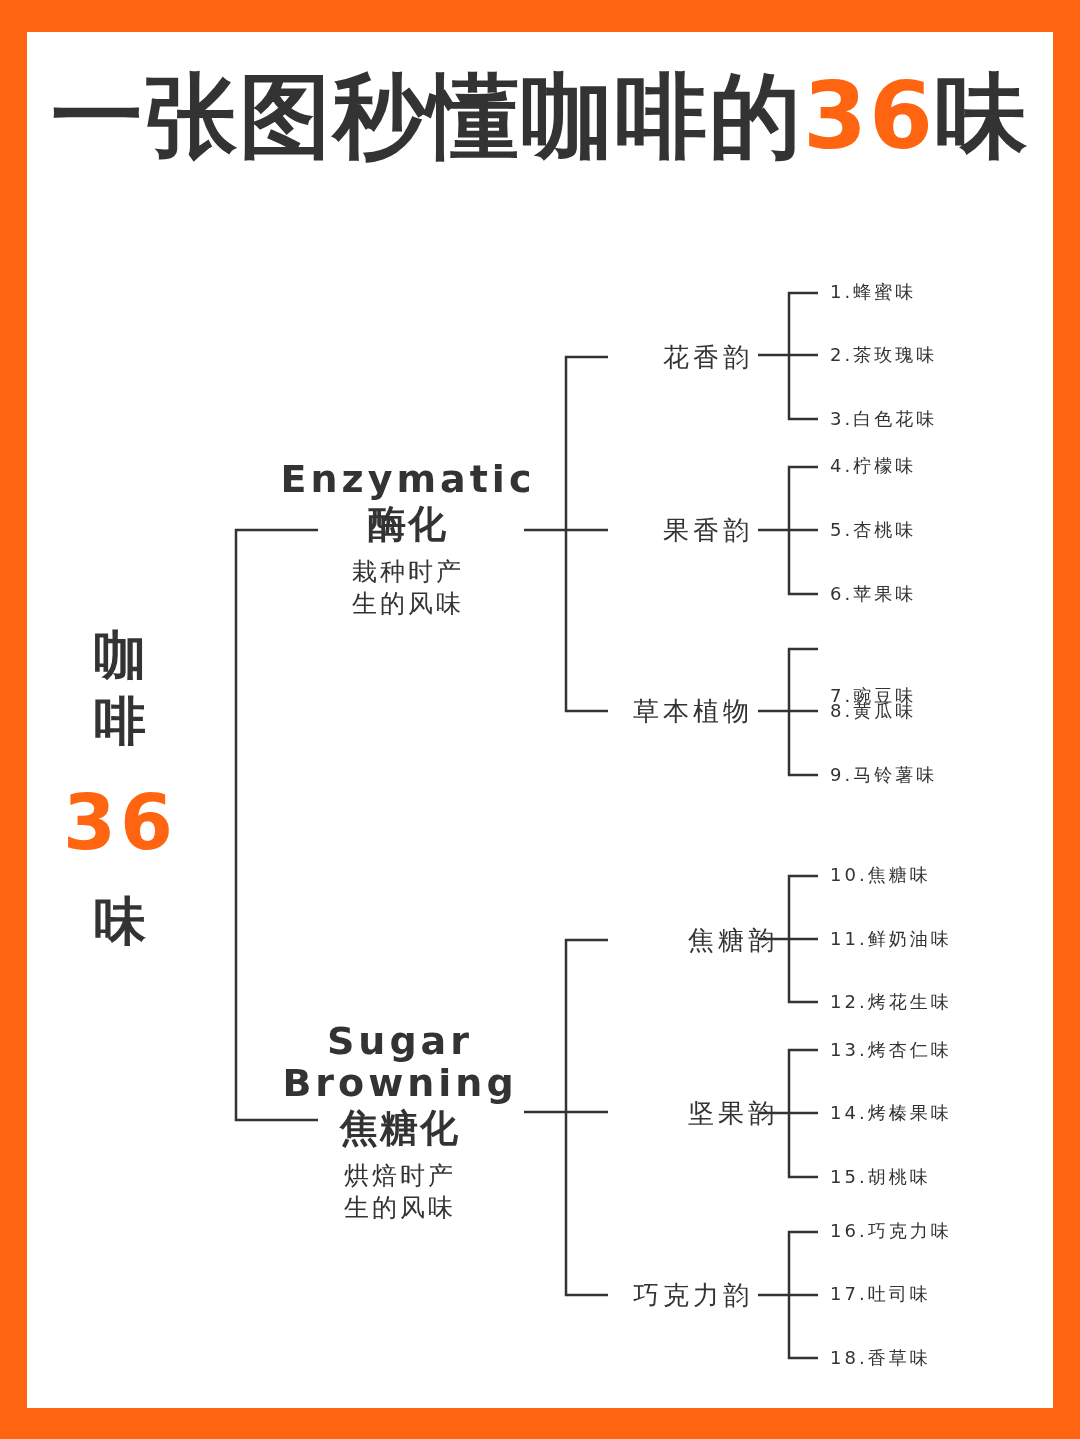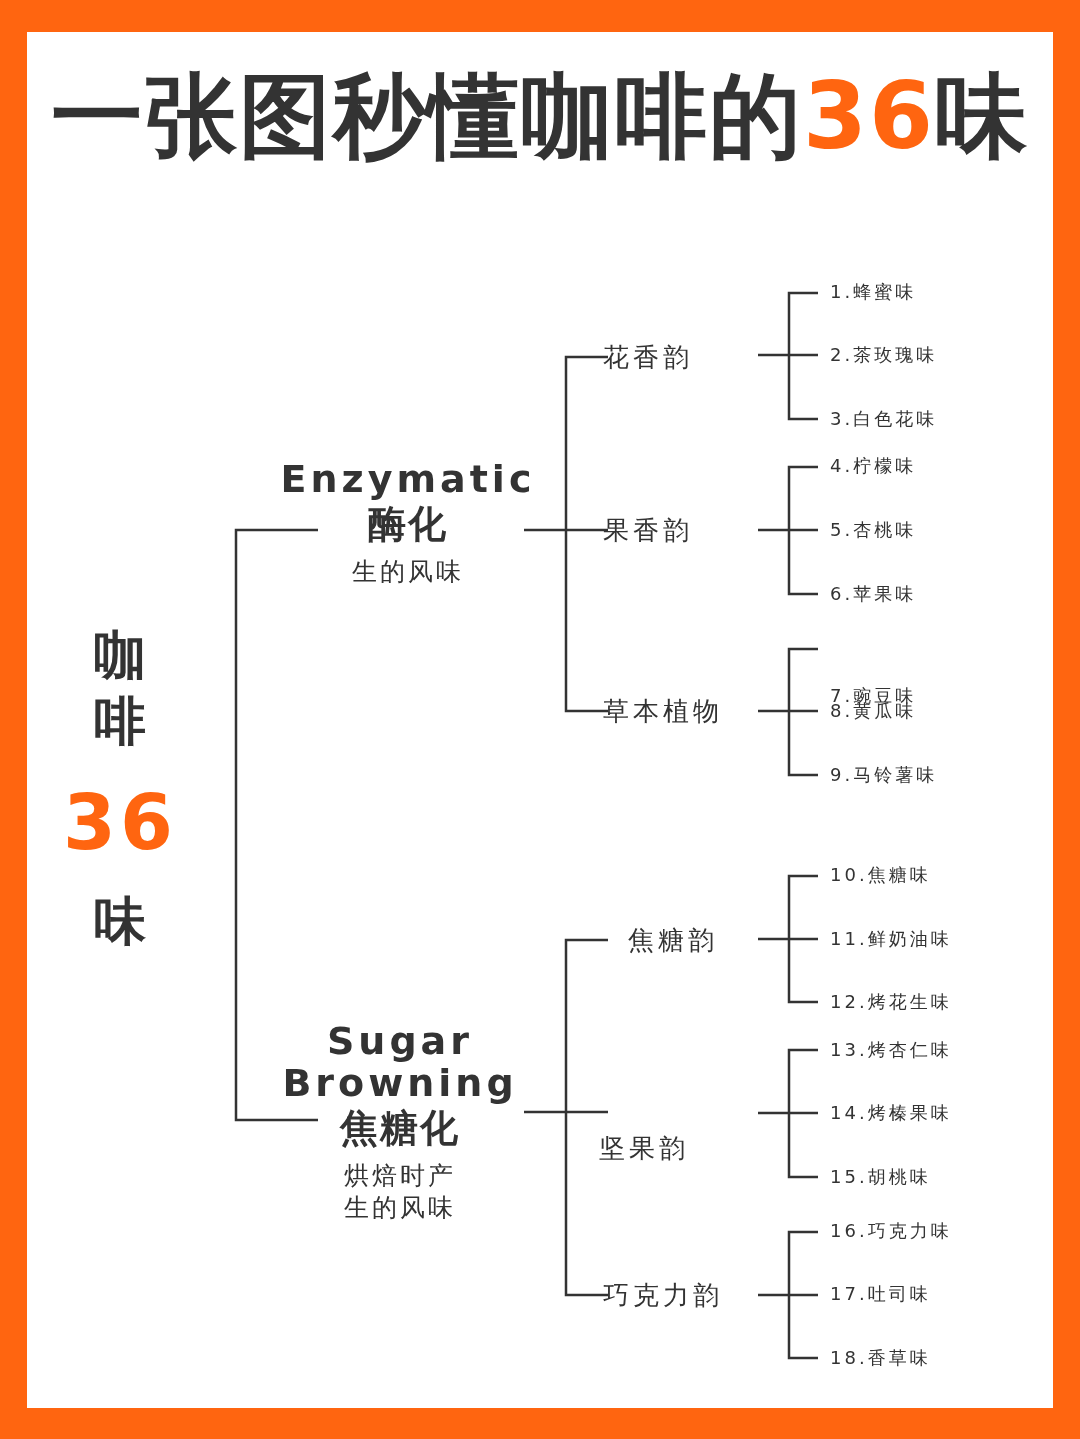--- a/index.html
+++ b/index.html
@@ -35,21 +35,21 @@
     }
     .root .ch { font-size: 52px; line-height: 66px; color: #333; }
     .root .num { font-size: 76px; line-height: 90px; color: #FF6510; letter-spacing: 4px; }
     .cat {
       position: absolute; width: 260px; text-align: center;
     }
     .cat .en { font-size: 38px; font-weight: bold; letter-spacing: 4px; line-height: 42px; }
     .cat .zh { font-size: 38px; font-weight: bold; letter-spacing: 2px; line-height: 48px; }
     .cat .desc { font-size: 25px; letter-spacing: 3px; line-height: 32px; margin-top: 8px; }
     .branch {
-      position: absolute; width: 150px; text-align: left;
+      position: absolute; width: 150px; text-align: right;
       font-size: 26px; letter-spacing: 4px; line-height: 34px;
     }
     .leaf {
       position: absolute; left: 830px;
       font-size: 18px; letter-spacing: 3px; line-height: 28px;
       white-space: nowrap;
     }
     svg.lines { position: absolute; left: 0; top: 0; }
   </style>
 </head>
@@ -90,39 +90,40 @@
   <div class="ch">咖</div>
   <div class="ch">啡</div>
   <div class="num" style="margin-top:24px;">36</div>
   <div class="ch" style="margin-top:20px;">味</div>
 </div>
 
 <div class="cat" style="left:278px; top:458px;">
   <div class="en">Enzymatic</div>
   <div class="zh">酶化</div>
   <div class="desc">
+    <div>栽种时产</div>
     <div>生的风味</div>
   </div>
 </div>
 
 <div class="cat" style="left:270px; top:1020px;">
   <div class="en">Sugar</div>
   <div class="en">Browning</div>
   <div class="zh">焦糖化</div>
   <div class="desc">
     <div>烘焙时产</div>
     <div>生的风味</div>
   </div>
 </div>
 
 <div class="branch" style="left:603px; top:340px;">花香韵</div>
 <div class="branch" style="left:603px; top:513px;">果香韵</div>
 <div class="branch" style="left:603px; top:694px;">草本植物</div>
 <div class="branch" style="left:628px; top:923px;">焦糖韵</div>
-<div class="branch" style="left:599px; top:1096px;margin-top:35px;">坚果韵</div>
+<div class="branch" style="left:628px; top:1096px;">坚果韵</div>
 <div class="branch" style="left:603px; top:1278px;">巧克力韵</div>
 
 <div class="leaf" style="top:278px;">1.蜂蜜味</div>
 <div class="leaf" style="top:341px;">2.茶玫瑰味</div>
 <div class="leaf" style="top:405px;">3.白色花味</div>
 <div class="leaf" style="top:452px;">4.柠檬味</div>
 <div class="leaf" style="top:516px;">5.杏桃味</div>
 <div class="leaf" style="top:580px;">6.苹果味</div>
 <div class="leaf" style="top:634px;margin-top:48px;">7.豌豆味</div>
 <div class="leaf" style="top:697px;">8.黄瓜味</div>

